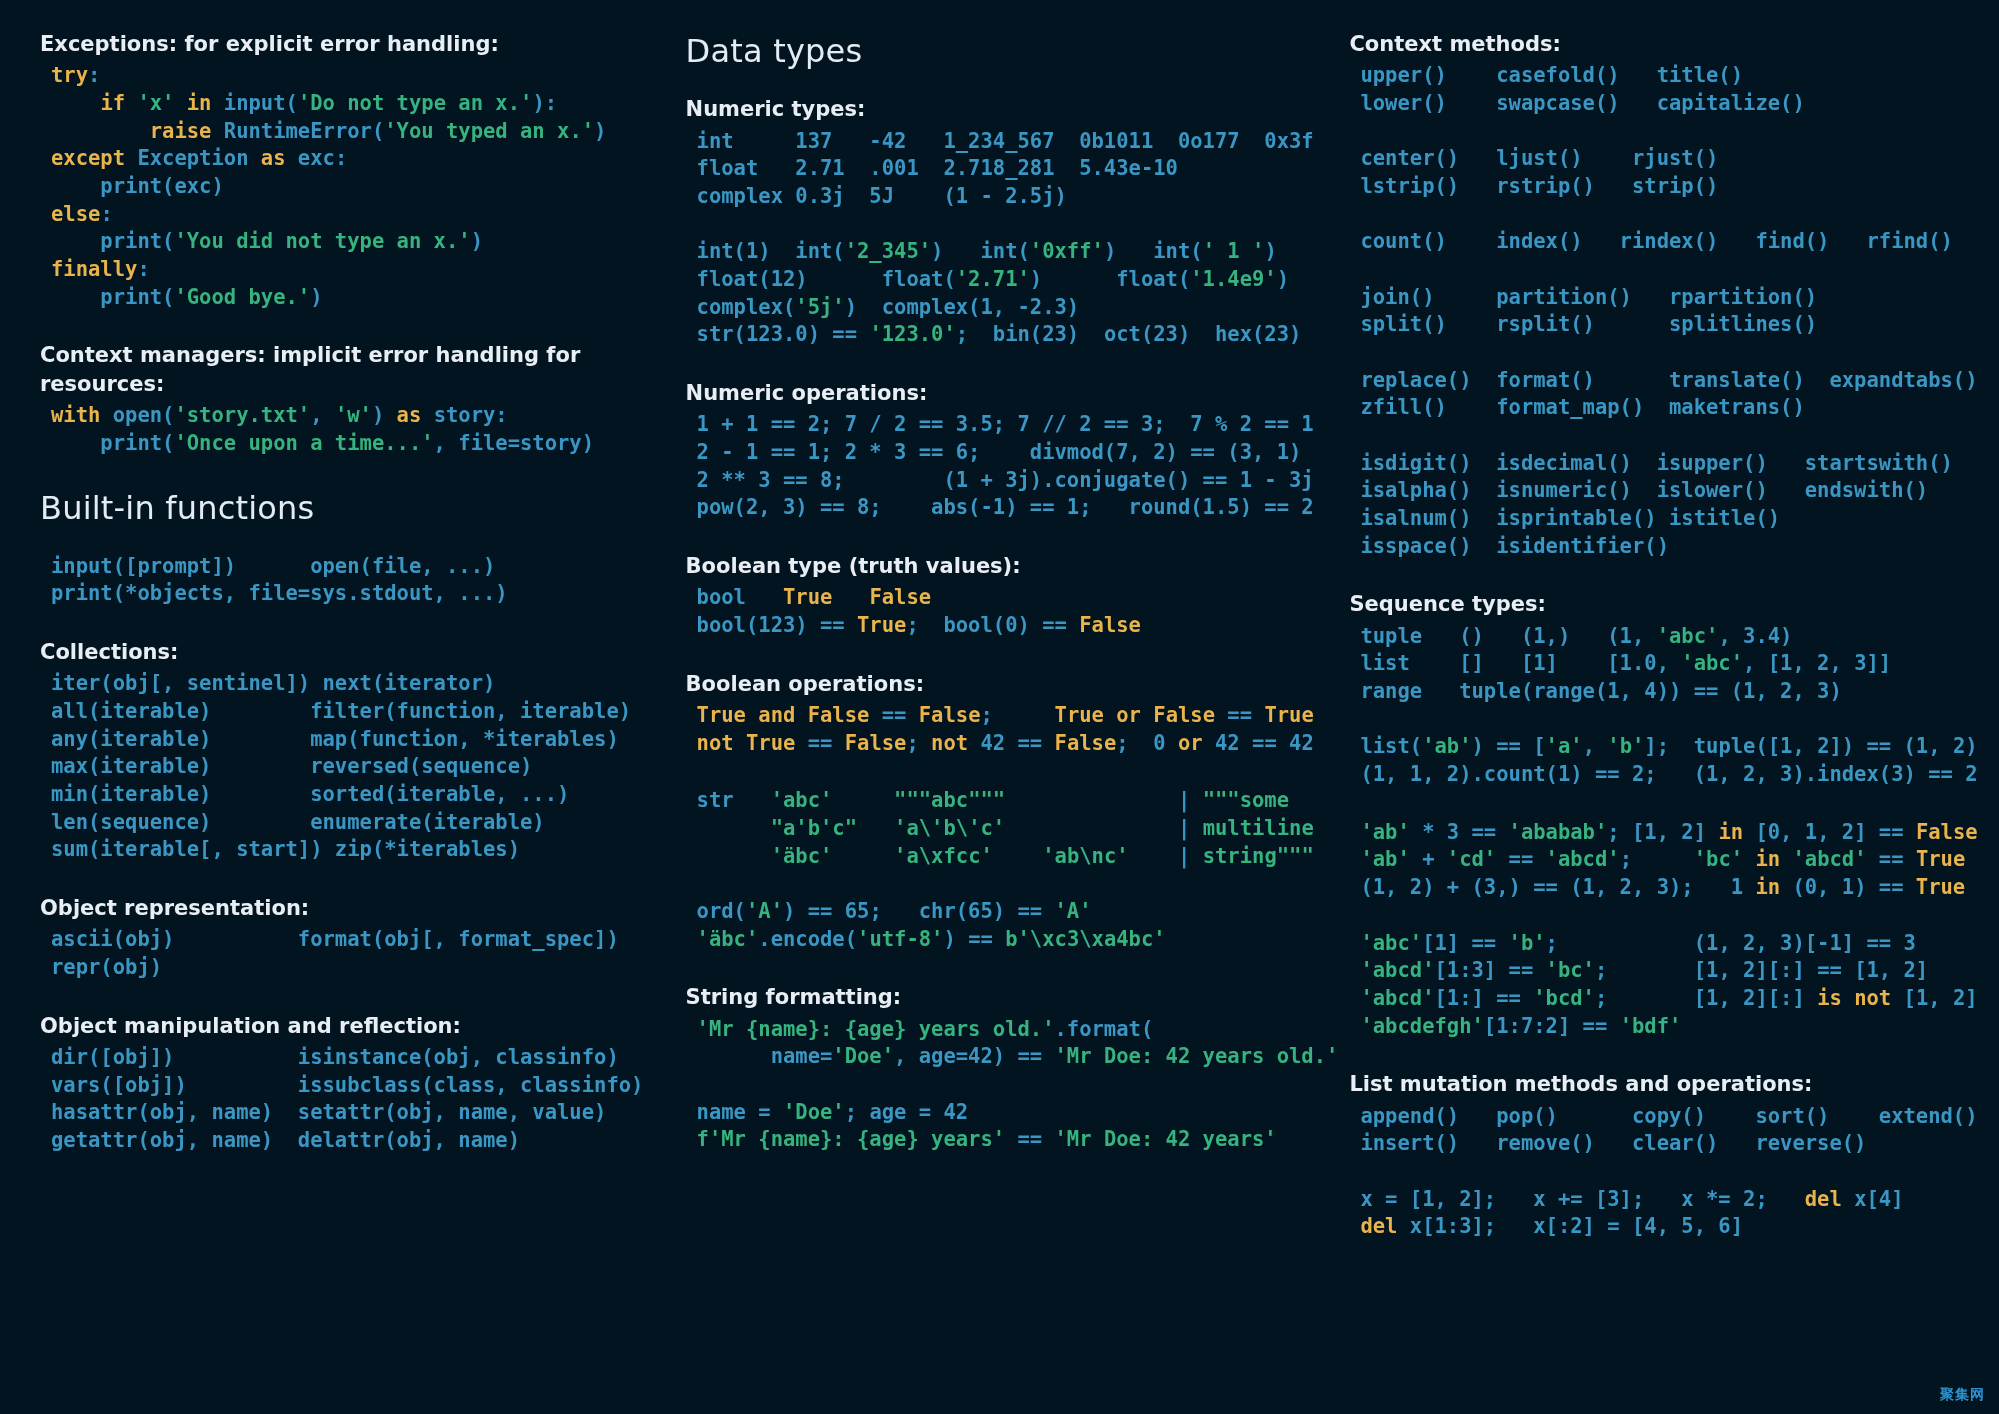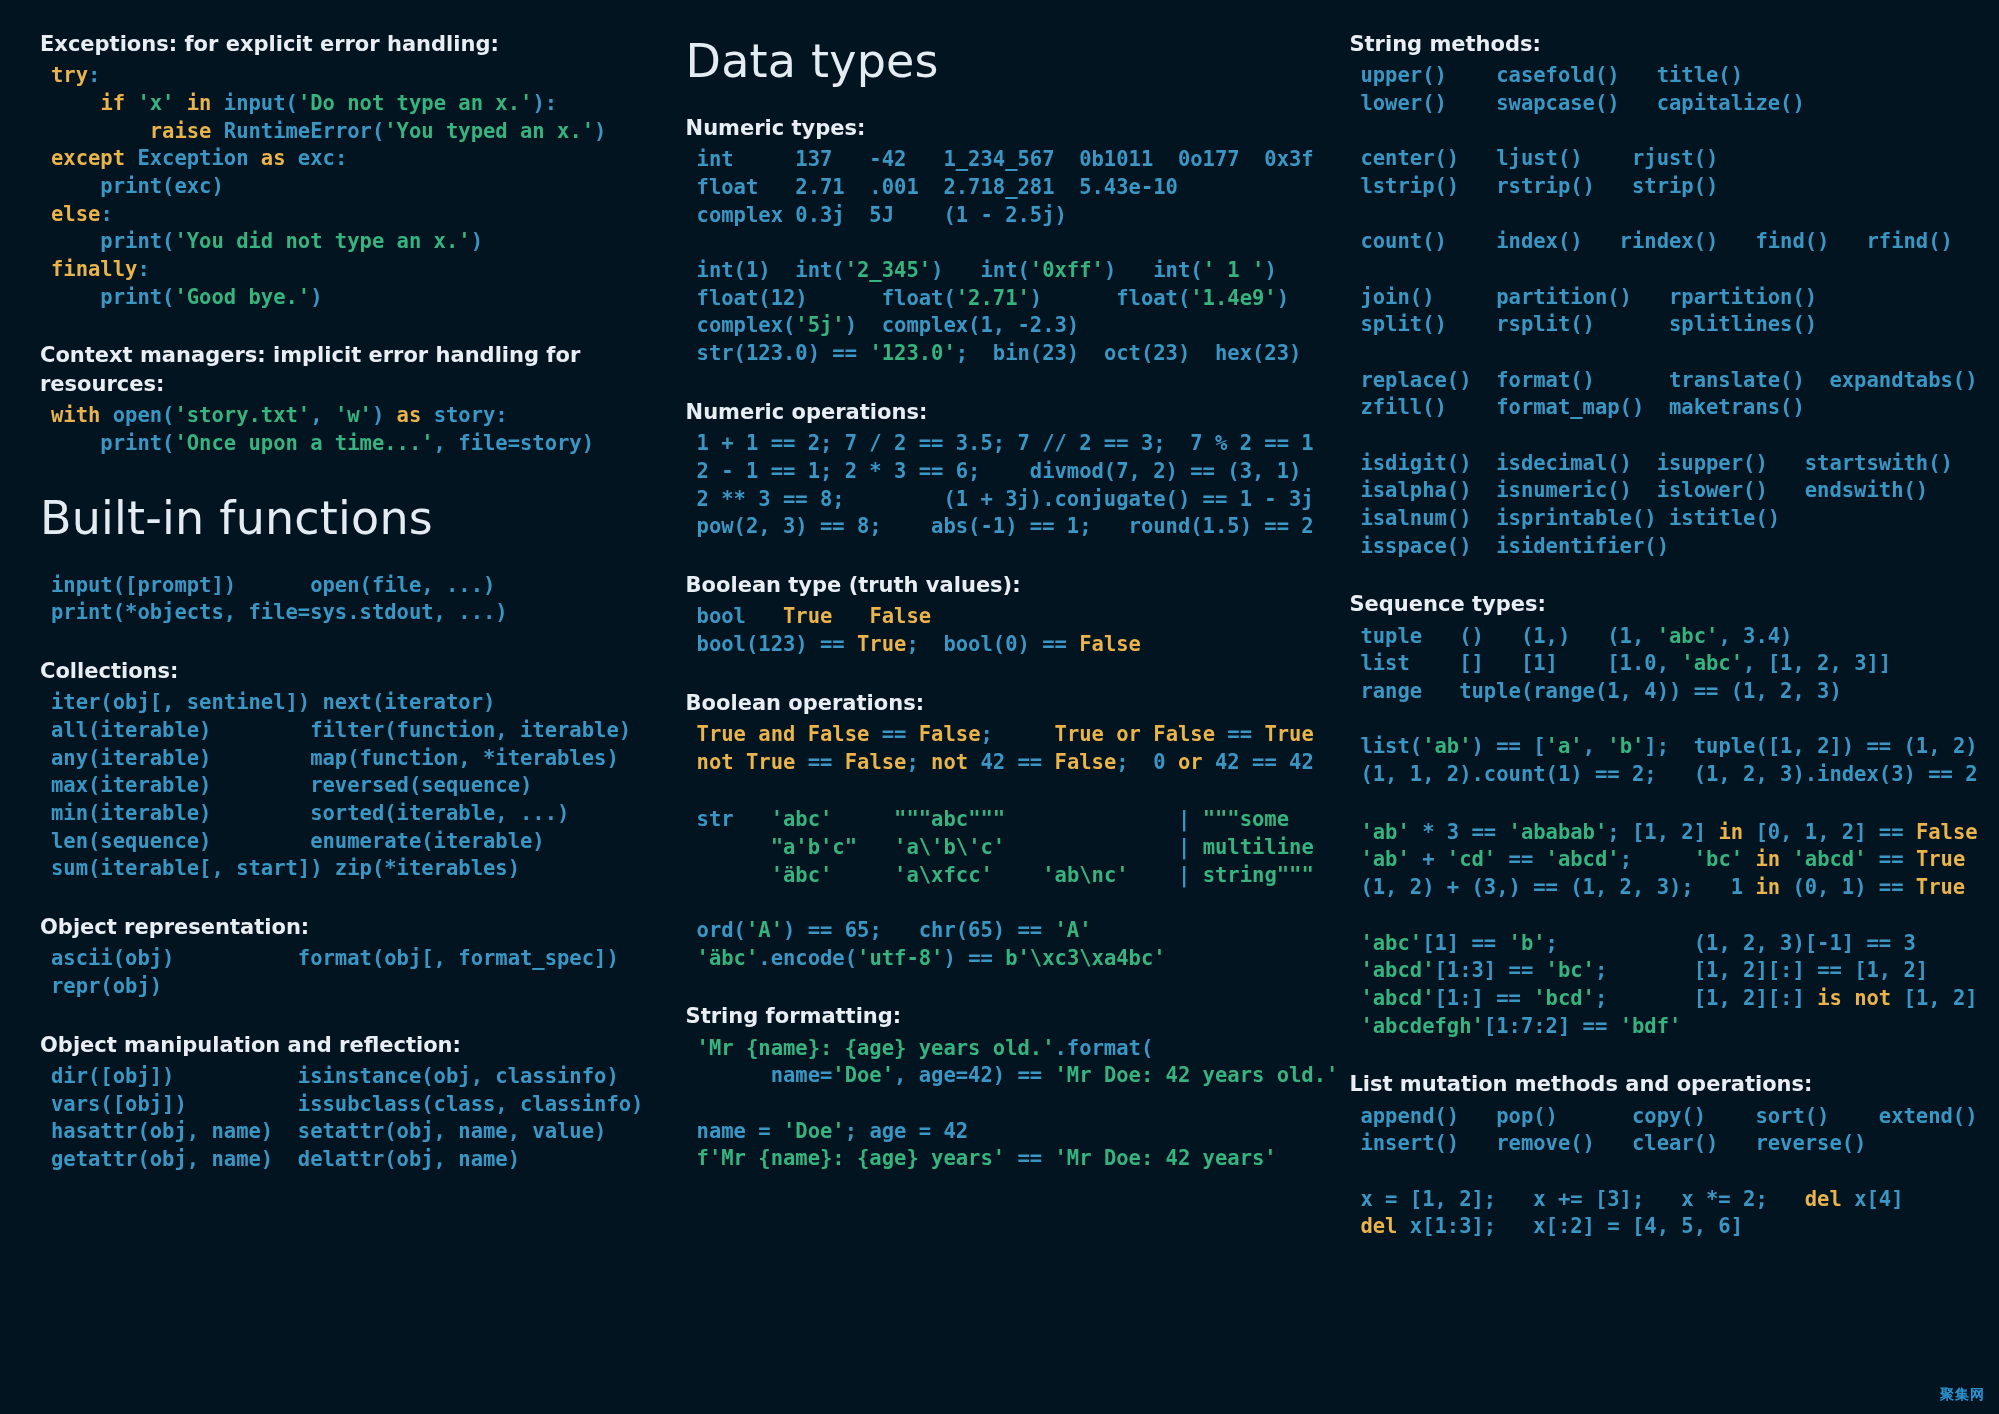--- a/index.html
+++ b/index.html
@@ -26,21 +26,21 @@
     flex: 1;
     min-width: 0;
   }
   .col1 { flex: 1.0; }
   .col2 { flex: 1.03; }
   .col3 { flex: 1.0; }
 
   h1 {
     font-family: "DejaVu Sans", "Segoe UI", Arial, sans-serif;
     font-weight: 400;
-    font-size: 46px;
+    font-size: 32px;
     color: #e4ecf3;
     margin: 18px 0 22px 0;
     letter-spacing: 0.2px;
   }
   .col2 h1 {
     margin-top: 0px;
   }
   .group {
     margin: 0 0 30px 0;
   }
@@ -169,21 +169,21 @@
         <div class="code-block"><span class="str">'Mr {name}: {age} years old.'</span>.format(
       name=<span class="str">'Doe'</span>, age=42) == <span class="str">'Mr Doe: 42 years old.'</span>
 
 name = <span class="str">'Doe'</span>; age = 42
 <span class="str">f'Mr {name}: {age} years'</span> == <span class="str">'Mr Doe: 42 years'</span></div>
       </div>
     </div>
 
     <div class="col col3">
       <div class="group">
-        <div class="group-title">String methods:</div>
+        <div class="group-title">Context methods:</div>
         <div class="code-block">upper()    casefold()   title()
 lower()    swapcase()   capitalize()
 
 center()   ljust()    rjust()
 lstrip()   rstrip()   strip()
 
 count()    index()   rindex()   find()   rfind()
 
 join()     partition()   rpartition()
 split()    rsplit()      splitlines()

